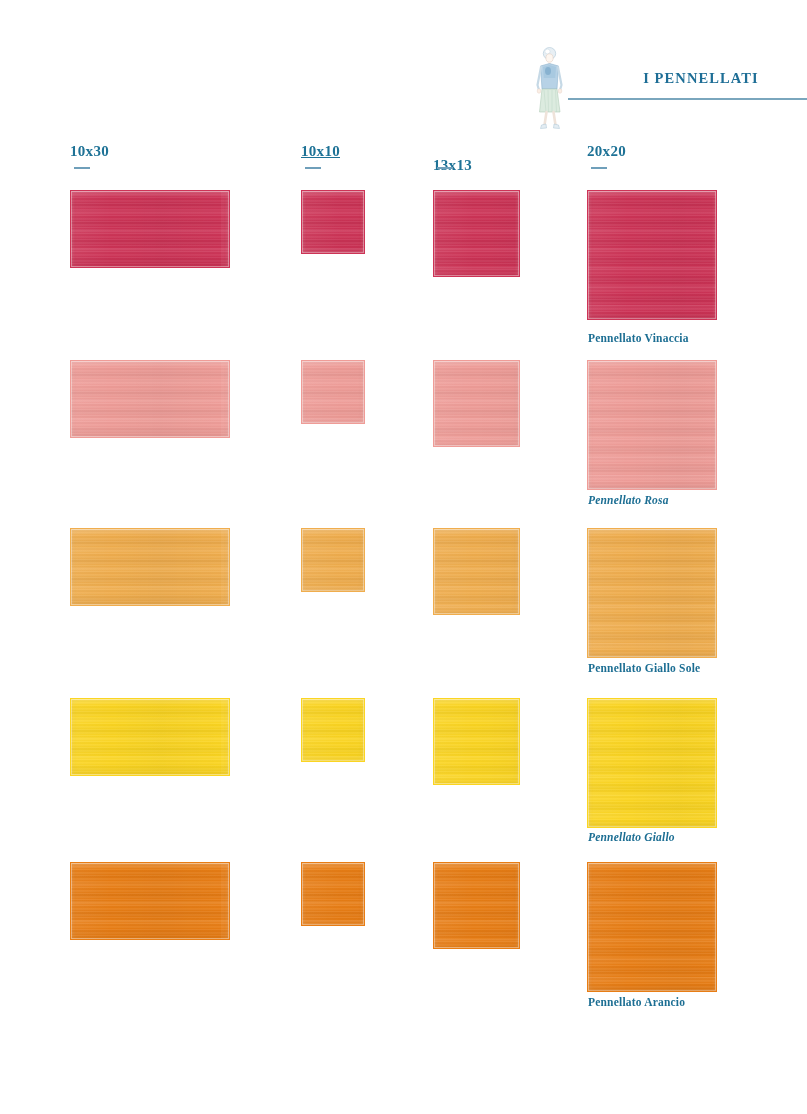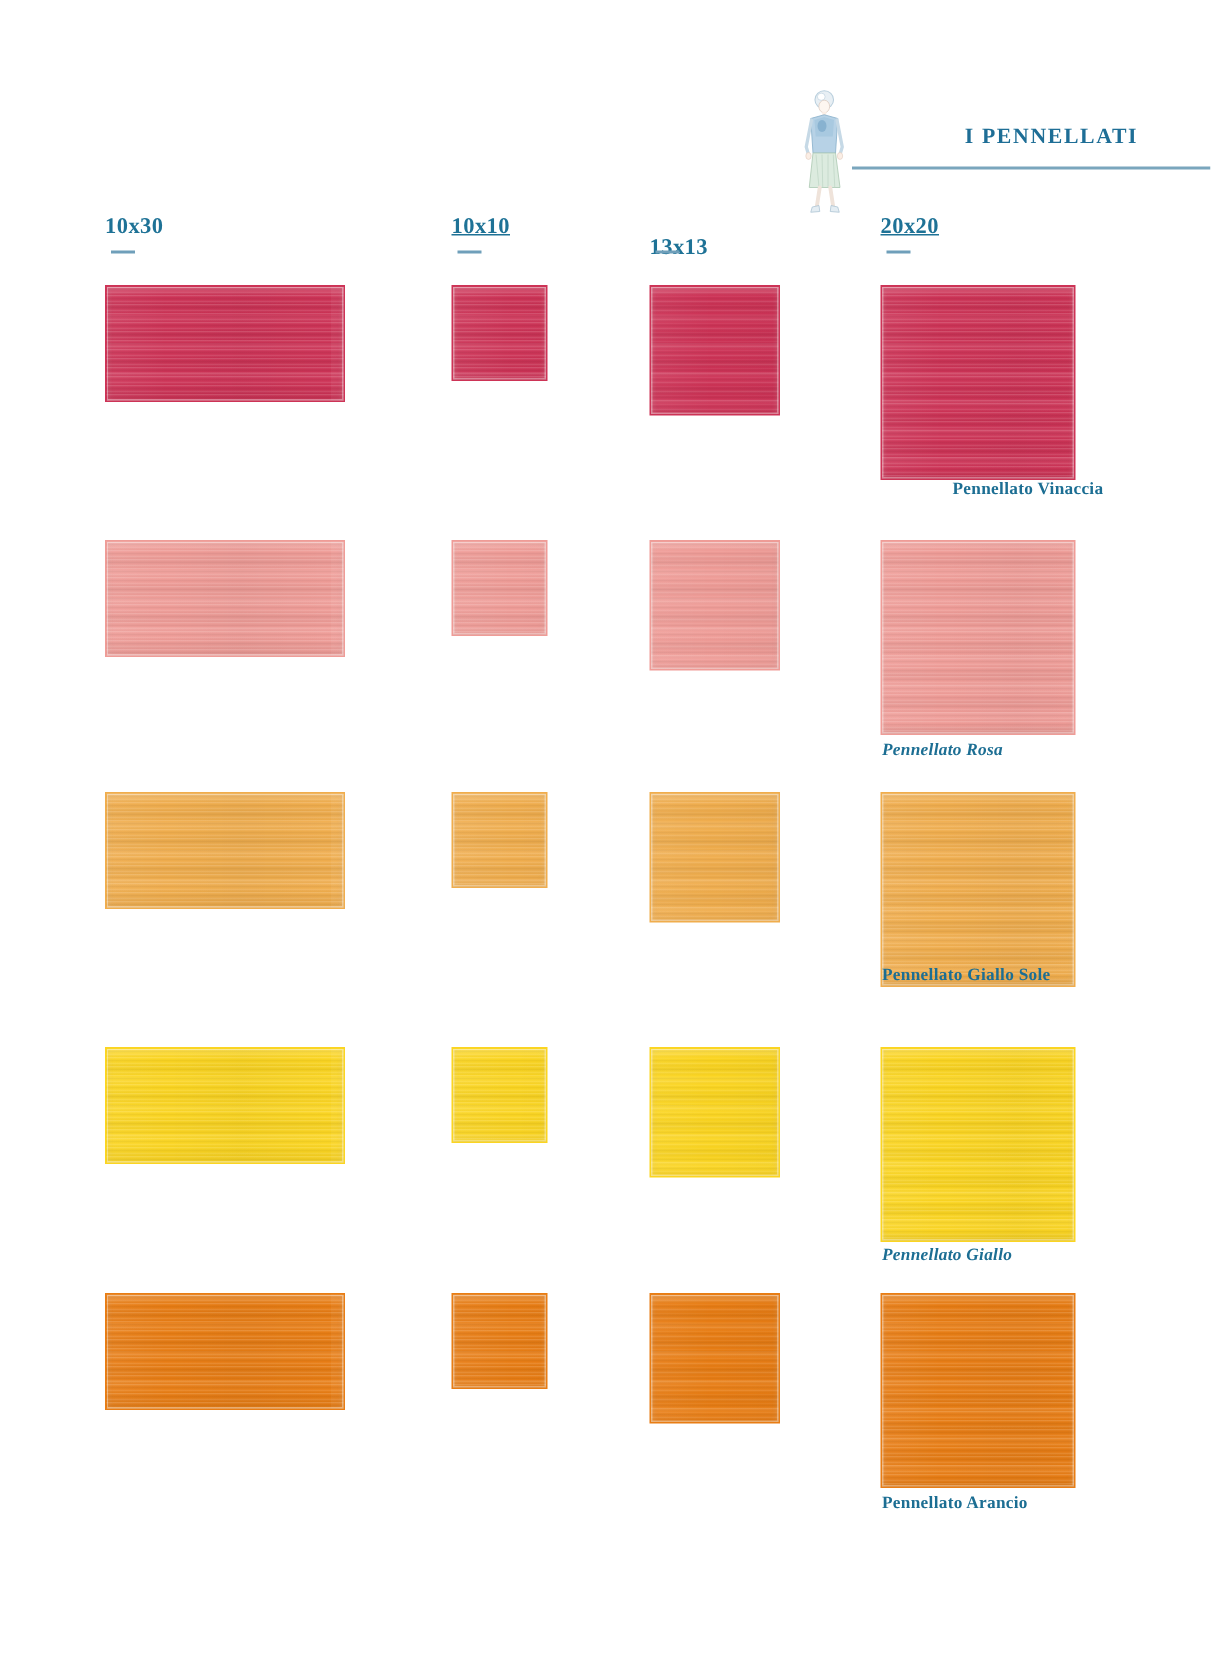--- a/index.html
+++ b/index.html
@@ -12,21 +12,21 @@
     height: 1114px;
     position: relative;
     font-family: "Liberation Serif", "DejaVu Serif", serif;
     overflow: hidden;
   }
 
   
   #page-header {
     position: absolute;
     left: 0;
-    top: 16px;
+    top: 3px;
     width: 807px;
     height: 140px;
   }
   #figure-illustration {
     position: absolute;
     left: 527px;
     top: 42px;
     width: 46px;
     height: 88px;
   }
@@ -178,39 +178,39 @@
   <div id="header-rule"></div>
 </div>
 
 <div id="swatch-grid">
     <div class="col-header" style="left: 70px; top: 143px;">10x30</div>
     <div class="col-header-dash" style="left: 74px; top: 167px;"></div>
     <div class="col-header" style="left: 301px; top: 143px; text-decoration: underline;">10x10</div>
     <div class="col-header-dash" style="left: 305px; top: 167px;"></div>
     <div class="col-header" style="left: 433px; top: 143px; margin-top: 14px;">13x13</div>
     <div class="col-header-dash" style="left: 437px; top: 167px;"></div>
-    <div class="col-header" style="left: 587px; top: 143px; text-decoration: underline;">20x20</div>
+    <div class="col-header" style="left: 587px; top: 143px;">20x20</div>
     <div class="col-header-dash" style="left: 591px; top: 167px;"></div>
     <div class="swatch" title="Pennellato Vinaccia 10x30" style="left: 70px; top: 190px; width: 160px; height: 78px; background: rgb(205, 51, 86);">
       <div class="swatch-inner"></div>
       <div class="swatch-edge"></div>
     </div>
     <div class="swatch" title="Pennellato Vinaccia 10x10" style="left: 301px; top: 190px; width: 64px; height: 64px; background: rgb(205, 51, 86);">
       <div class="swatch-inner"></div>
       <div class="swatch-edge"></div>
     </div>
     <div class="swatch" title="Pennellato Vinaccia 13x13" style="left: 433px; top: 190px; width: 87px; height: 87px; background: rgb(205, 51, 86);">
       <div class="swatch-inner"></div>
       <div class="swatch-edge"></div>
     </div>
     <div class="swatch" title="Pennellato Vinaccia 20x20" style="left: 587px; top: 190px; width: 130px; height: 130px; background: rgb(205, 51, 86);">
       <div class="swatch-inner"></div>
       <div class="swatch-edge"></div>
     </div>
-    <div class="product-label" style="top: 320px; margin-left: 47px;">Pennellato Vinaccia</div>
+    <div class="product-label" style="top: 332px;">Pennellato Vinaccia</div>
     <div class="swatch" title="Pennellato Rosa 10x30" style="left: 70px; top: 360px; width: 160px; height: 78px; background: rgb(239, 156, 151);">
       <div class="swatch-inner"></div>
       <div class="swatch-edge"></div>
     </div>
     <div class="swatch" title="Pennellato Rosa 10x10" style="left: 301px; top: 360px; width: 64px; height: 64px; background: rgb(239, 156, 151);">
       <div class="swatch-inner"></div>
       <div class="swatch-edge"></div>
     </div>
     <div class="swatch" title="Pennellato Rosa 13x13" style="left: 433px; top: 360px; width: 87px; height: 87px; background: rgb(239, 156, 151);">
       <div class="swatch-inner"></div>
@@ -230,21 +230,21 @@
       <div class="swatch-edge"></div>
     </div>
     <div class="swatch" title="Pennellato Giallo Sole 13x13" style="left: 433px; top: 528px; width: 87px; height: 87px; background: rgb(240, 173, 77);">
       <div class="swatch-inner"></div>
       <div class="swatch-edge"></div>
     </div>
     <div class="swatch" title="Pennellato Giallo Sole 20x20" style="left: 587px; top: 528px; width: 130px; height: 130px; background: rgb(240, 173, 77);">
       <div class="swatch-inner"></div>
       <div class="swatch-edge"></div>
     </div>
-    <div class="product-label" style="top: 644px; font-family: Liberation Serif, serif;">Pennellato Giallo Sole</div>
+    <div class="product-label" style="top: 662px; font-family: Liberation Serif, serif;">Pennellato Giallo Sole</div>
     <div class="swatch" title="Pennellato Giallo 10x30" style="left: 70px; top: 698px; width: 160px; height: 78px; background: rgb(251, 213, 33);">
       <div class="swatch-inner"></div>
       <div class="swatch-edge"></div>
     </div>
     <div class="swatch" title="Pennellato Giallo 10x10" style="left: 301px; top: 698px; width: 64px; height: 64px; background: rgb(251, 213, 33);">
       <div class="swatch-inner"></div>
       <div class="swatch-edge"></div>
     </div>
     <div class="swatch" title="Pennellato Giallo 13x13" style="left: 433px; top: 698px; width: 87px; height: 87px; background: rgb(251, 213, 33);">
       <div class="swatch-inner"></div>

